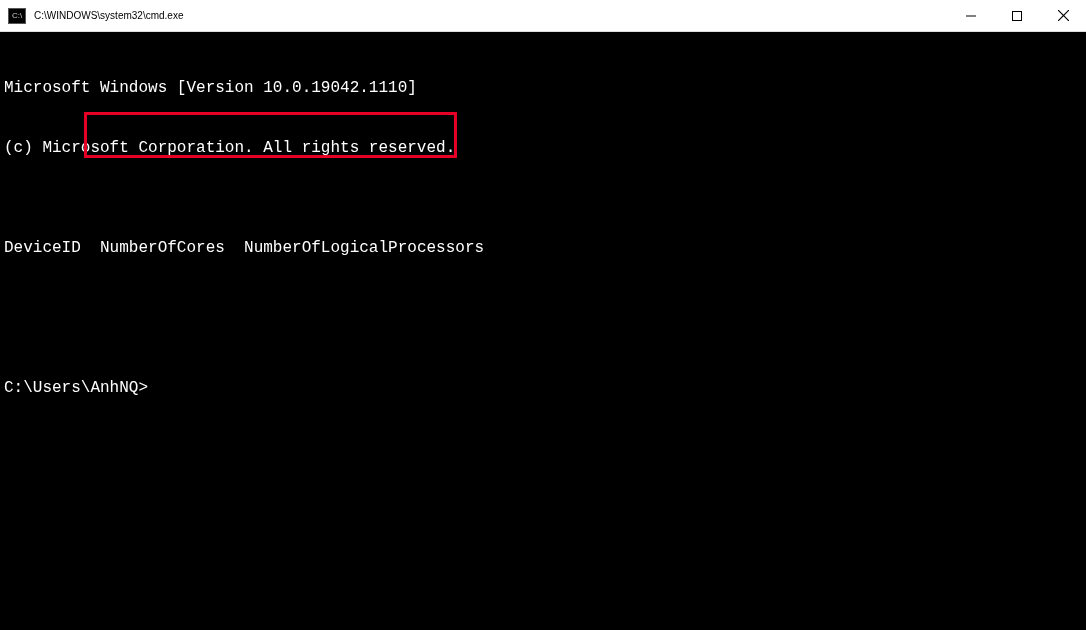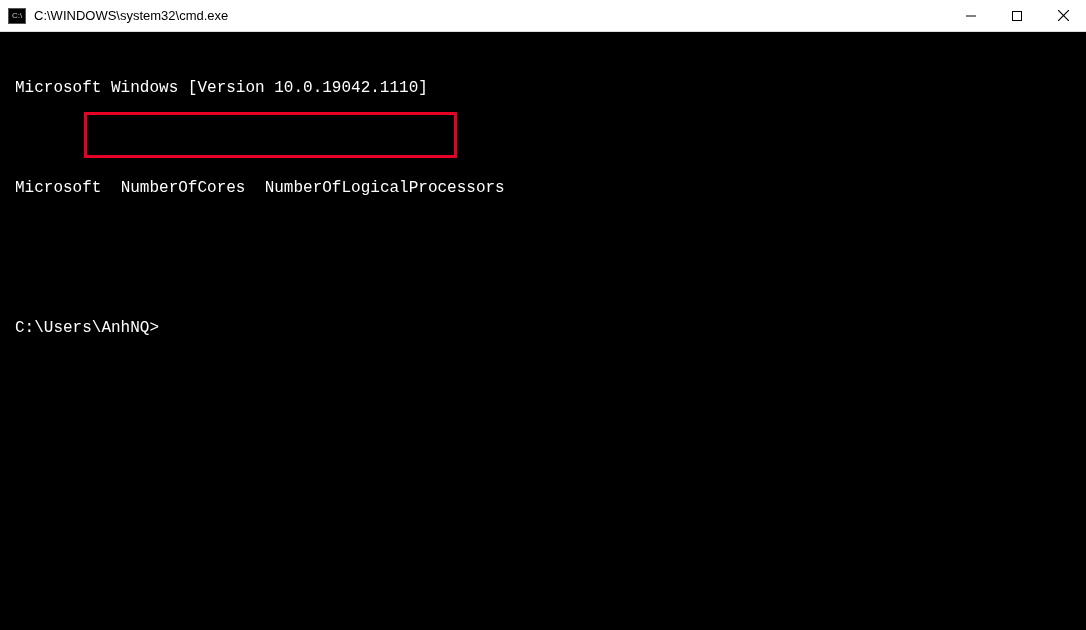--- a/index.html
+++ b/index.html
@@ -27,21 +27,21 @@
       display: flex;
       align-items: center;
       justify-content: center;
       margin-right: 8px;
       font-size: 8px;
       color: #ccc;
       font-family: sans-serif;
     }
     .title-text {
       font-family: 'Segoe UI', Tahoma, sans-serif;
-      font-size: 13px;
+      font-size: 10px;
       color: #000;
       flex: 1;
     }
     .window-controls {
       display: flex;
       height: 100%;
     }
     .win-btn {
       width: 46px;
       height: 100%;
@@ -50,21 +50,21 @@
       justify-content: center;
       font-family: 'Segoe UI', sans-serif;
       font-size: 11px;
       color: #000;
       cursor: default;
     }
     .win-btn svg { display: block; }
     .terminal {
       background: #000;
       color: #fff;
-      padding: 6px 4px 0 15px;
+      padding: 6px 4px 0 4px;
       white-space: pre;
       line-height: 20px;
       position: relative;
       height: calc(100% - 32px);
     }
     .line { white-space: pre; }
     .highlight-box {
       position: absolute;
       border: 3px solid #e60026;
       pointer-events: none;
@@ -93,20 +93,21 @@
       <svg width="11" height="11" viewBox="0 0 11 11">
           <line x1="0" y1="0" x2="11" y2="11" stroke="#000" stroke-width="1.2"></line>
           <line x1="11" y1="0" x2="0" y2="11" stroke="#000" stroke-width="1.2"></line>
         </svg>
     </div>
   </div>
 </div>
 
 <div class="terminal">
   <div class="line">Microsoft Windows [Version 10.0.19042.1110]</div>
+  <div class="line">(c) Microsoft Corporation. All rights reserved.</div>
   <div class="line"></div>
-  <div class="line"><span>Microsoft  </span><span>NumberOfCores  </span><span>NumberOfLogicalProcessors</span></div>
+  <div class="line"><span>DeviceID  </span><span>NumberOfCores  </span><span>NumberOfLogicalProcessors</span></div>
   <div class="line"></div>
   <div class="line"></div>
   <div class="line">C:\Users\AnhNQ&gt;</div>
 
   <div class="highlight-box" style="top:80px; left:84px; width:373px; height:46px;"></div>
 </div>
 
 </body></html>

